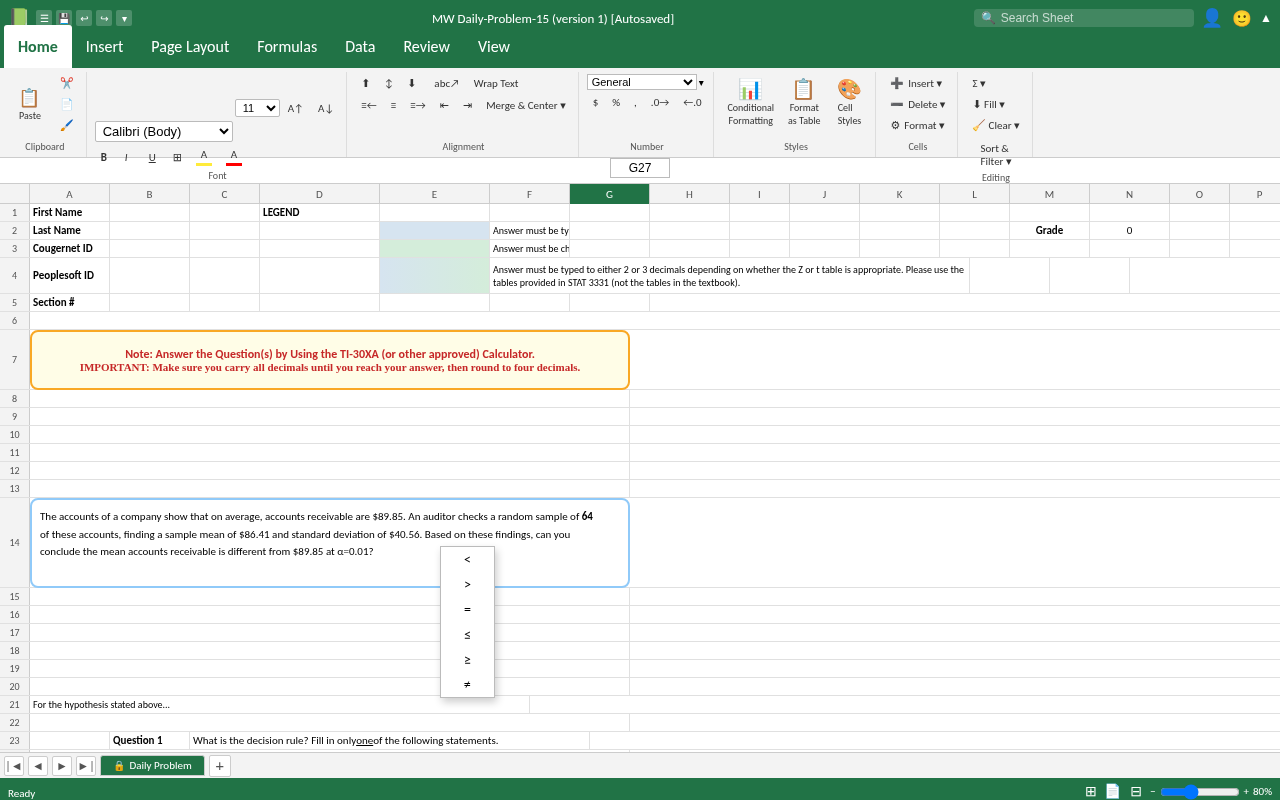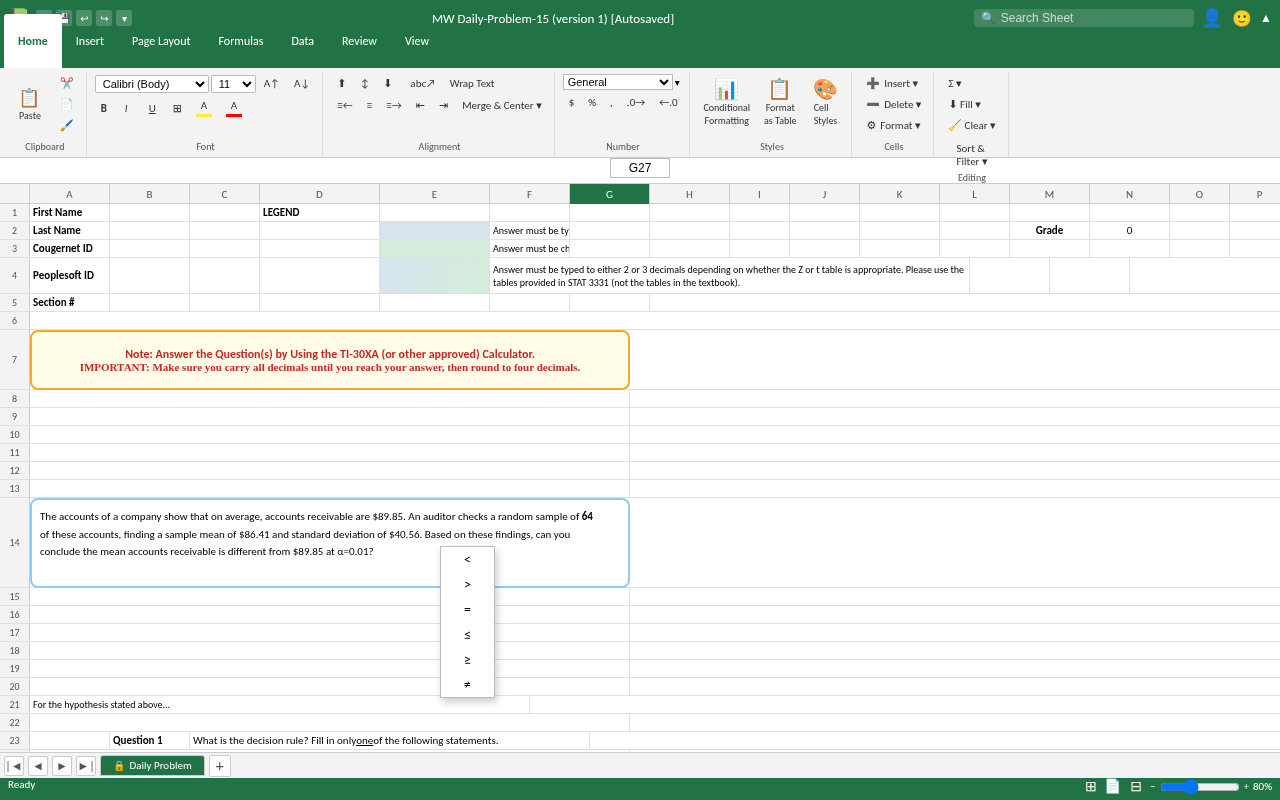--- a/index.html
+++ b/index.html
@@ -31,23 +31,23 @@
 
     
     #ribbon-tabs {
       height: 32px;
       background: #217346;
       display: flex;
       align-items: flex-end;
       padding-left: 4px;
     }
     .ribbon-tab {
-      padding: 20px 14px;
+      padding: 12px 14px;
       color: white;
-      font-size: 12px;
+      font-size: 16px;
       cursor: pointer;
       border-radius: 3px 3px 0 0;
     }
     .ribbon-tab.active { background: white; color: #217346; font-weight: 600; }
 
     
     #ribbon {
       height: 90px;
       background: #f3f3f3;
       border-bottom: 1px solid #ccc;
@@ -77,21 +77,21 @@
     .ribbon-btn .icon { font-size: 18px; }
     .ribbon-btn-sm {
       padding: 2px 5px; border-radius: 3px; cursor: pointer;
       font-size: 11px; color: #333; border: 1px solid transparent;
       display: flex; align-items: center; gap: 2px;
     }
     .ribbon-row { display: flex; align-items: center; gap: 2px; }
 
     
     .font-select {
-      width: 114px; font-size: 11px; border: 1px solid #bbb; border-radius: 2px; padding: 1px 3px; background: white;
+      width: 138px; font-size: 13px; border: 1px solid #bbb; border-radius: 2px; padding: 1px 3px; background: white; margin-top: 47px;
     }
     .font-size-select { width: 45px; font-size: 11px; border: 1px solid #bbb; border-radius: 2px; padding: 1px 3px; background: white; }
 
     
     #formula-bar {
       height: 26px;
       background: white;
       border-bottom: 1px solid #ccc;
       display: flex;
       align-items: center;
@@ -180,21 +180,21 @@
     .sheet-tab { padding: 3px 12px; border: 1px solid #ccc; border-radius: 3px 3px 0 0; background: #217346; color: white; font-size: 11px; cursor: pointer; display: flex; align-items: center; gap: 4px; }
     .sheet-tab .lock-icon { font-size: 10px; }
     .add-sheet-btn { width: 22px; height: 22px; display: flex; align-items: center; justify-content: center; border: 1px solid #ccc; border-radius: 2px; background: white; cursor: pointer; font-size: 16px; color: #555; }
 
     
     #status-bar {
       height: 22px;
       background: #217346;
       color: white;
       display: flex;
-      align-items: flex-start;
+      align-items: flex-end;
       justify-content: space-between;
       padding: 0 8px;
       font-size: 11px;
     }
     #status-bar-right { display: flex; align-items: center; gap: 8px; }
     .view-btn { font-size: 14px; cursor: pointer; }
     .zoom-bar { display: flex; align-items: center; gap: 4px; }
     .zoom-slider { width: 80px; }
 
     

